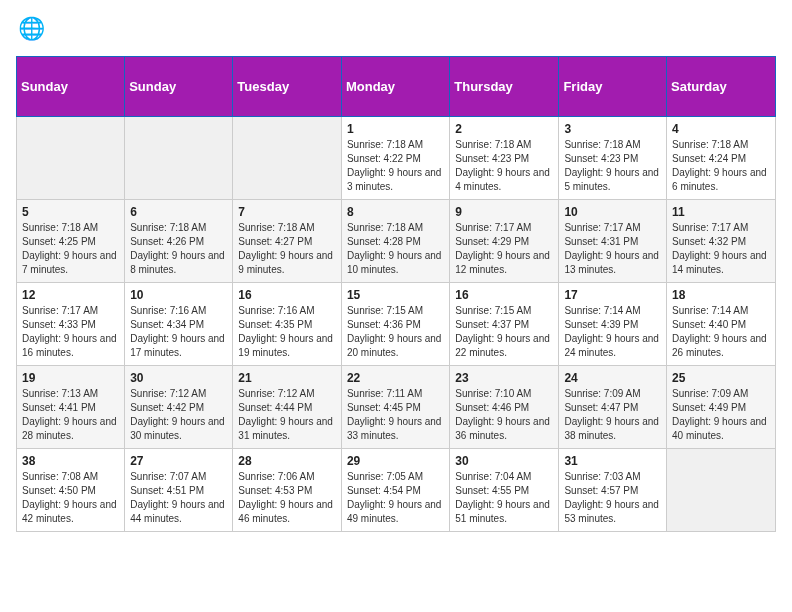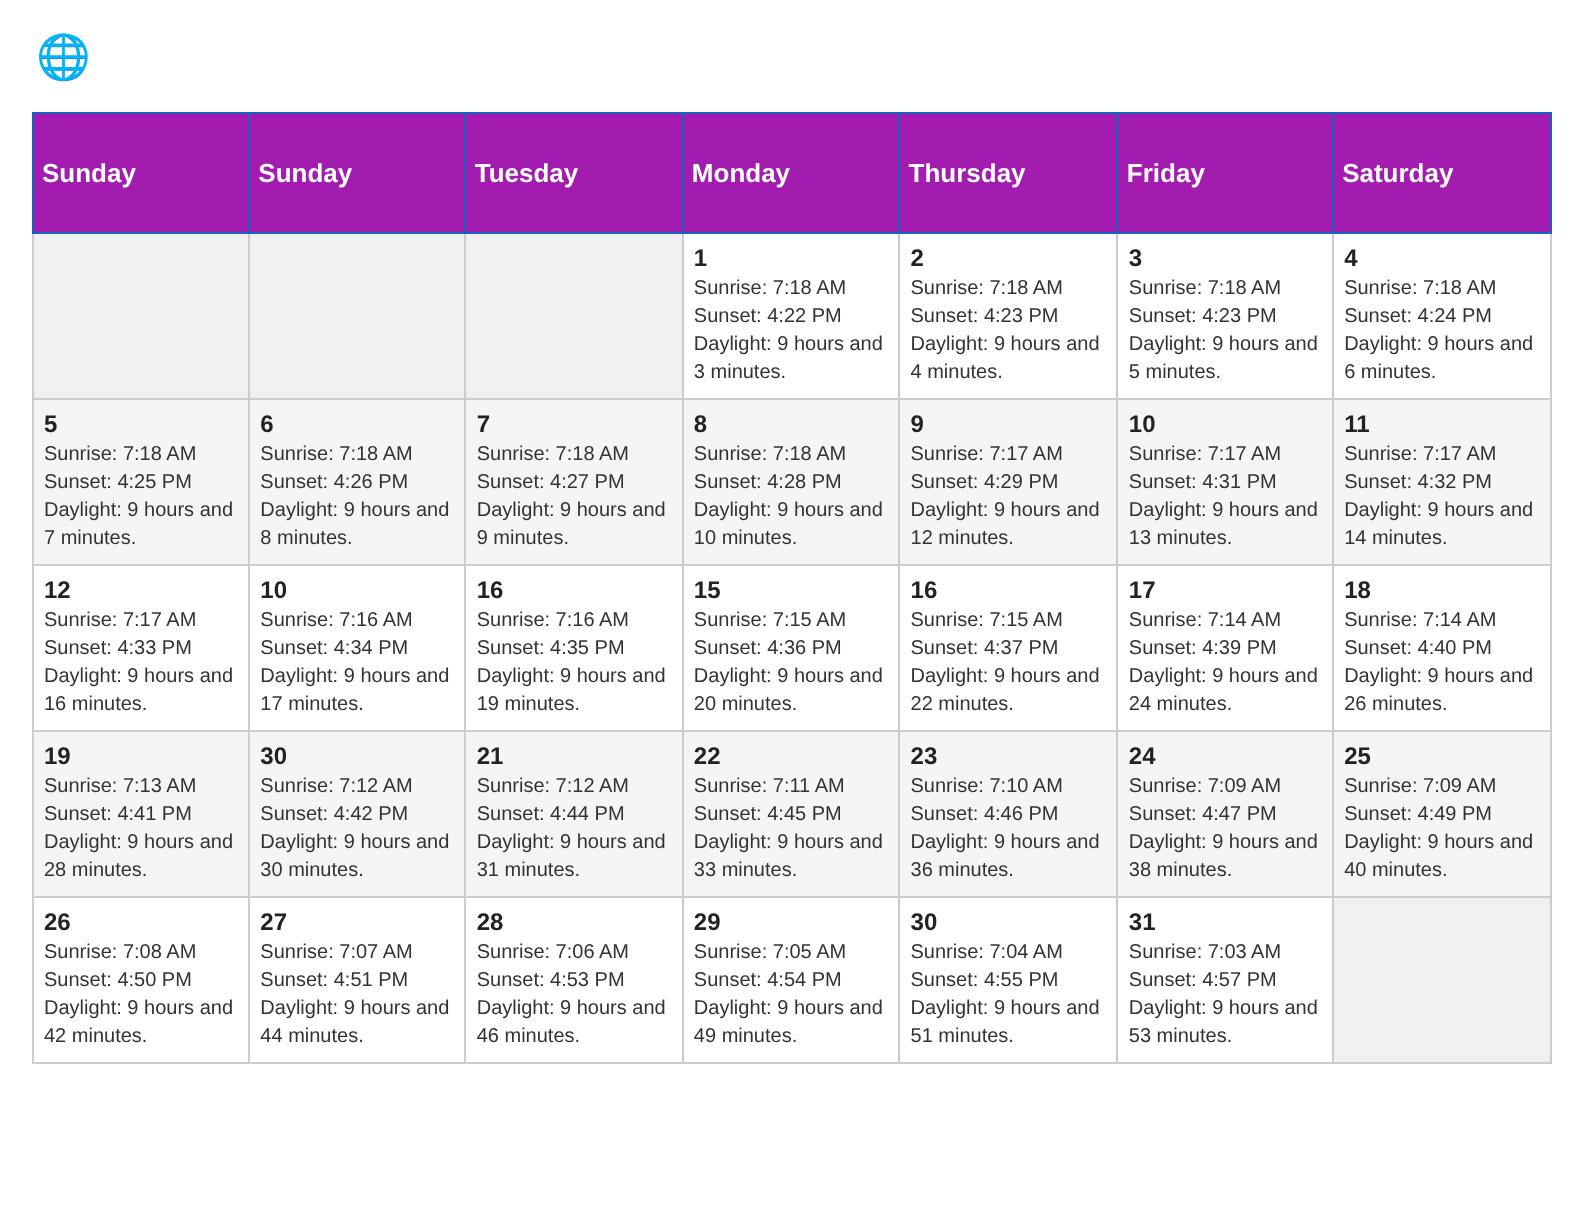--- a/index.html
+++ b/index.html
@@ -229,21 +229,21 @@
           <div class="day-number">24</div>
           <div class="day-info">Sunrise: 7:09 AM<br>Sunset: 4:47 PM<br>Daylight: 9 hours and 38 minutes.</div>
         </td>
         <td>
           <div class="day-number">25</div>
           <div class="day-info">Sunrise: 7:09 AM<br>Sunset: 4:49 PM<br>Daylight: 9 hours and 40 minutes.</div>
         </td>
       </tr>
       <tr>
         <td>
-          <div class="day-number">26</div>
+          <div class="day-number">38</div>
           <div class="day-info">Sunrise: 7:08 AM<br>Sunset: 4:50 PM<br>Daylight: 9 hours and 42 minutes.</div>
         </td>
         <td>
           <div class="day-number">27</div>
           <div class="day-info">Sunrise: 7:07 AM<br>Sunset: 4:51 PM<br>Daylight: 9 hours and 44 minutes.</div>
         </td>
         <td>
           <div class="day-number">28</div>
           <div class="day-info">Sunrise: 7:06 AM<br>Sunset: 4:53 PM<br>Daylight: 9 hours and 46 minutes.</div>
         </td>

